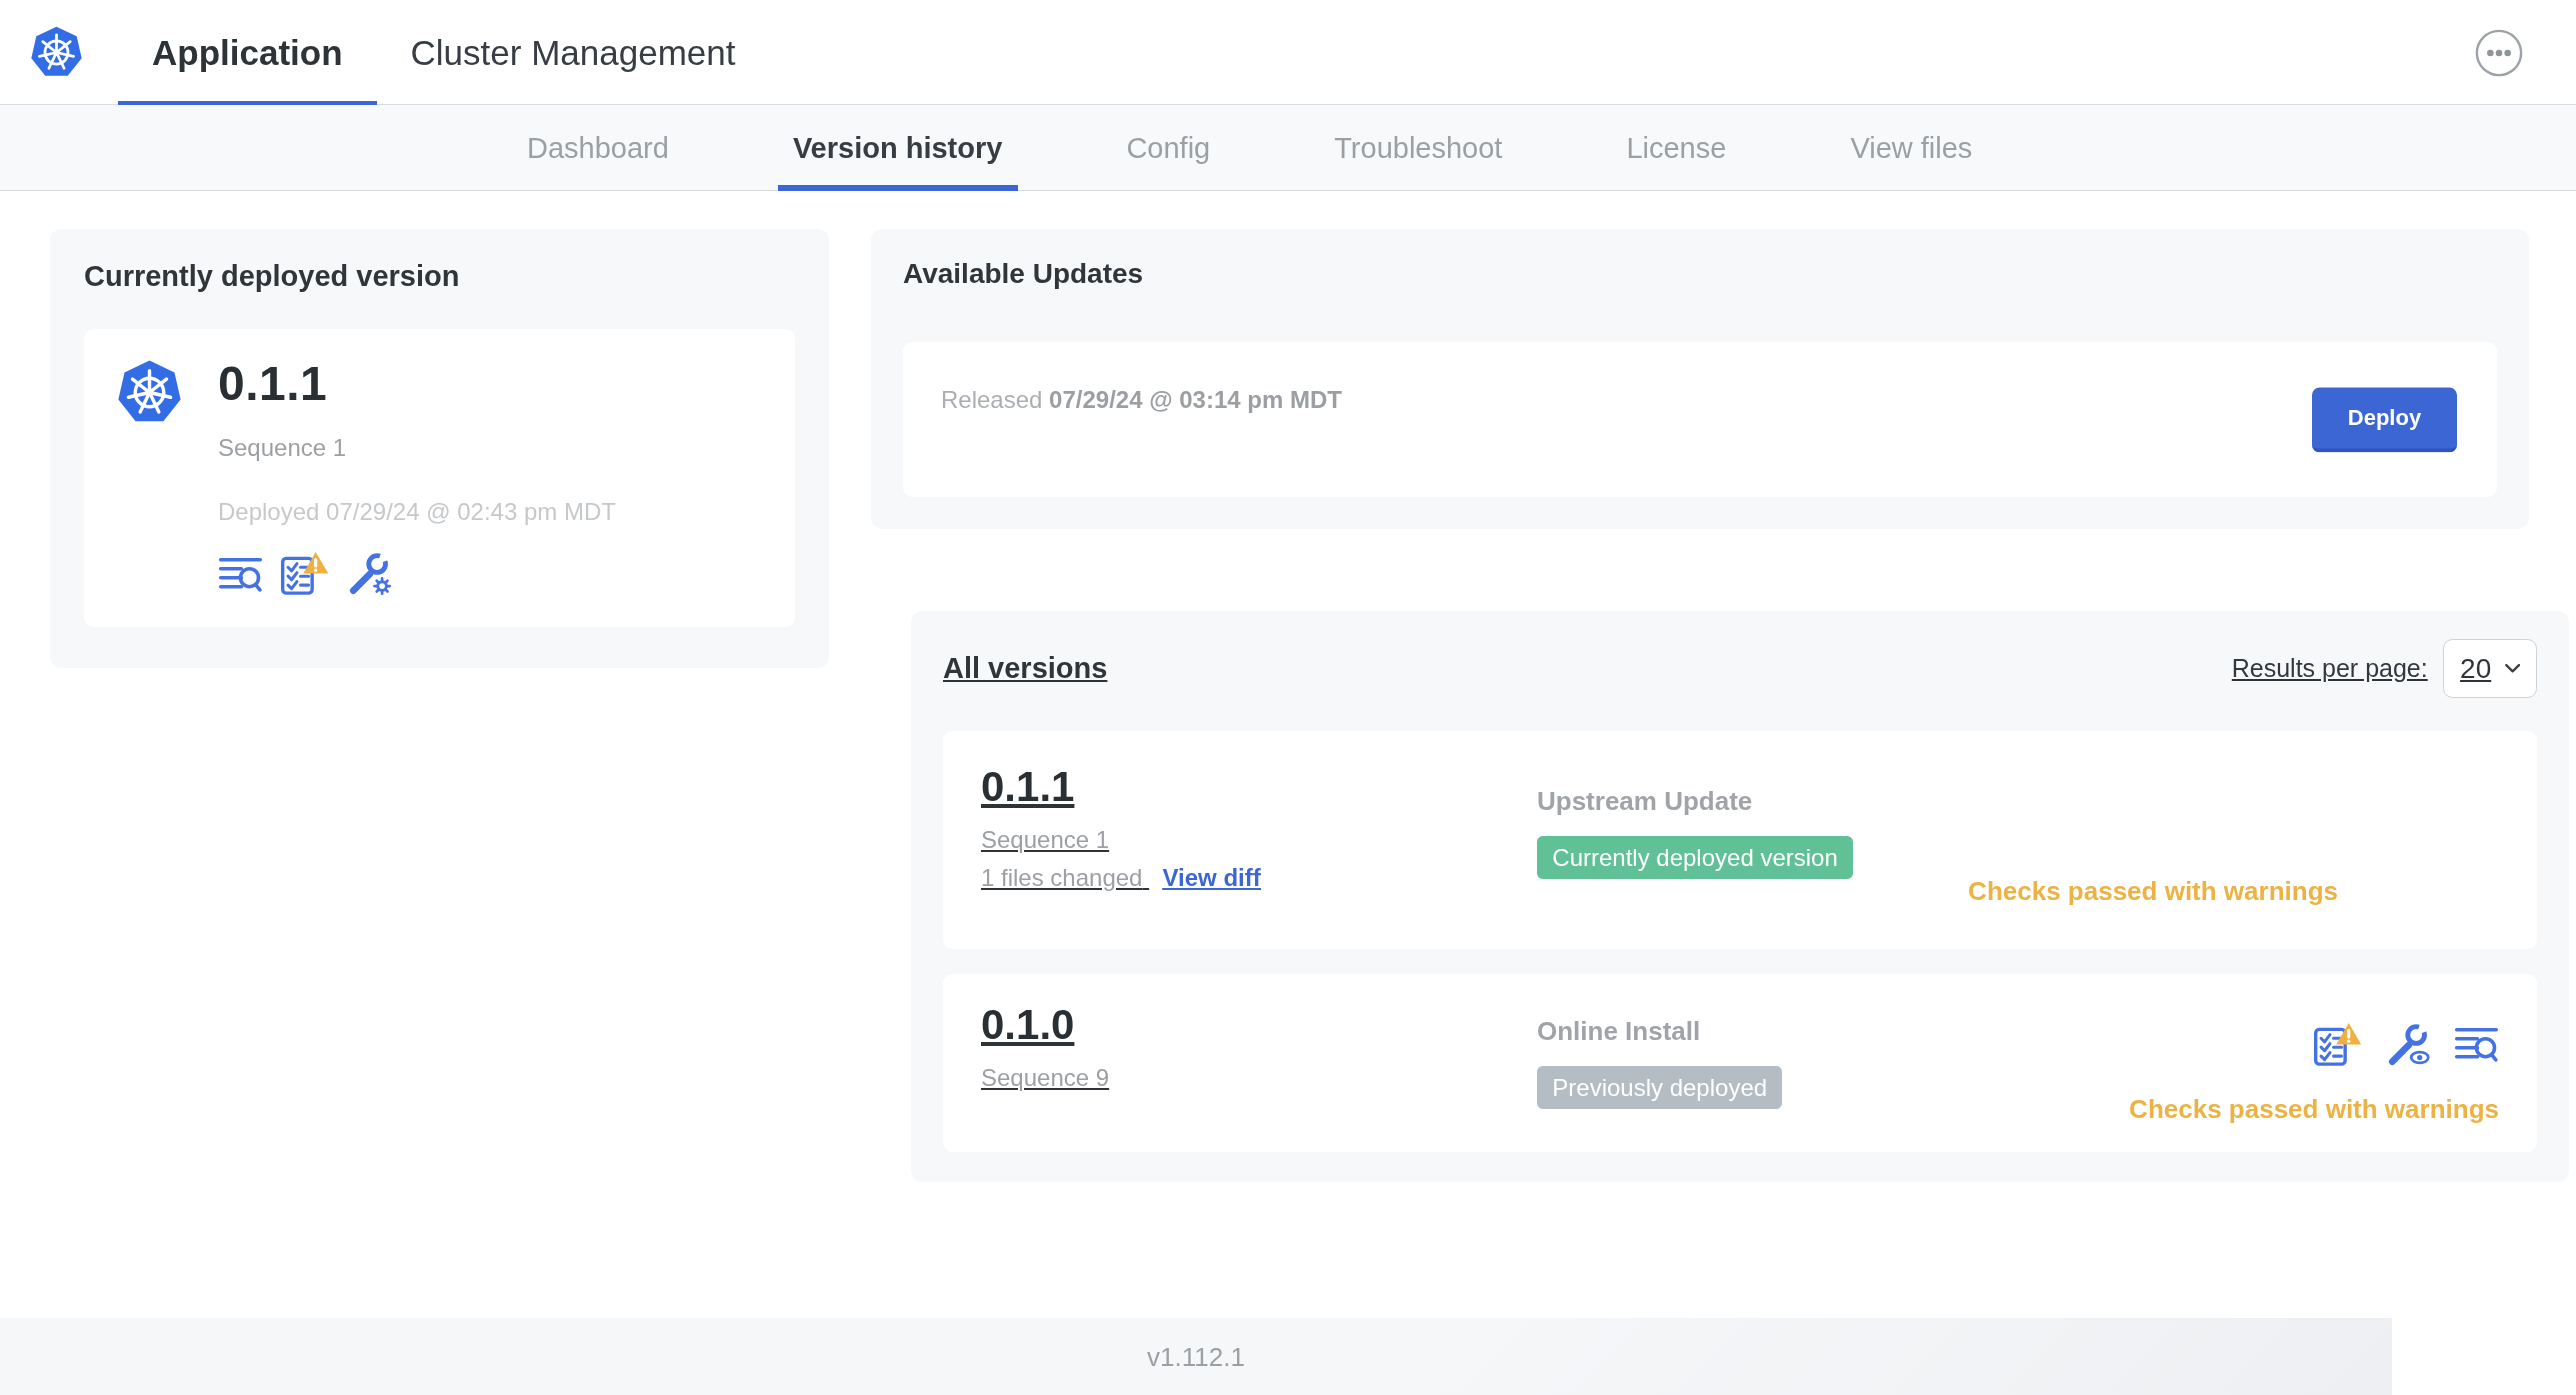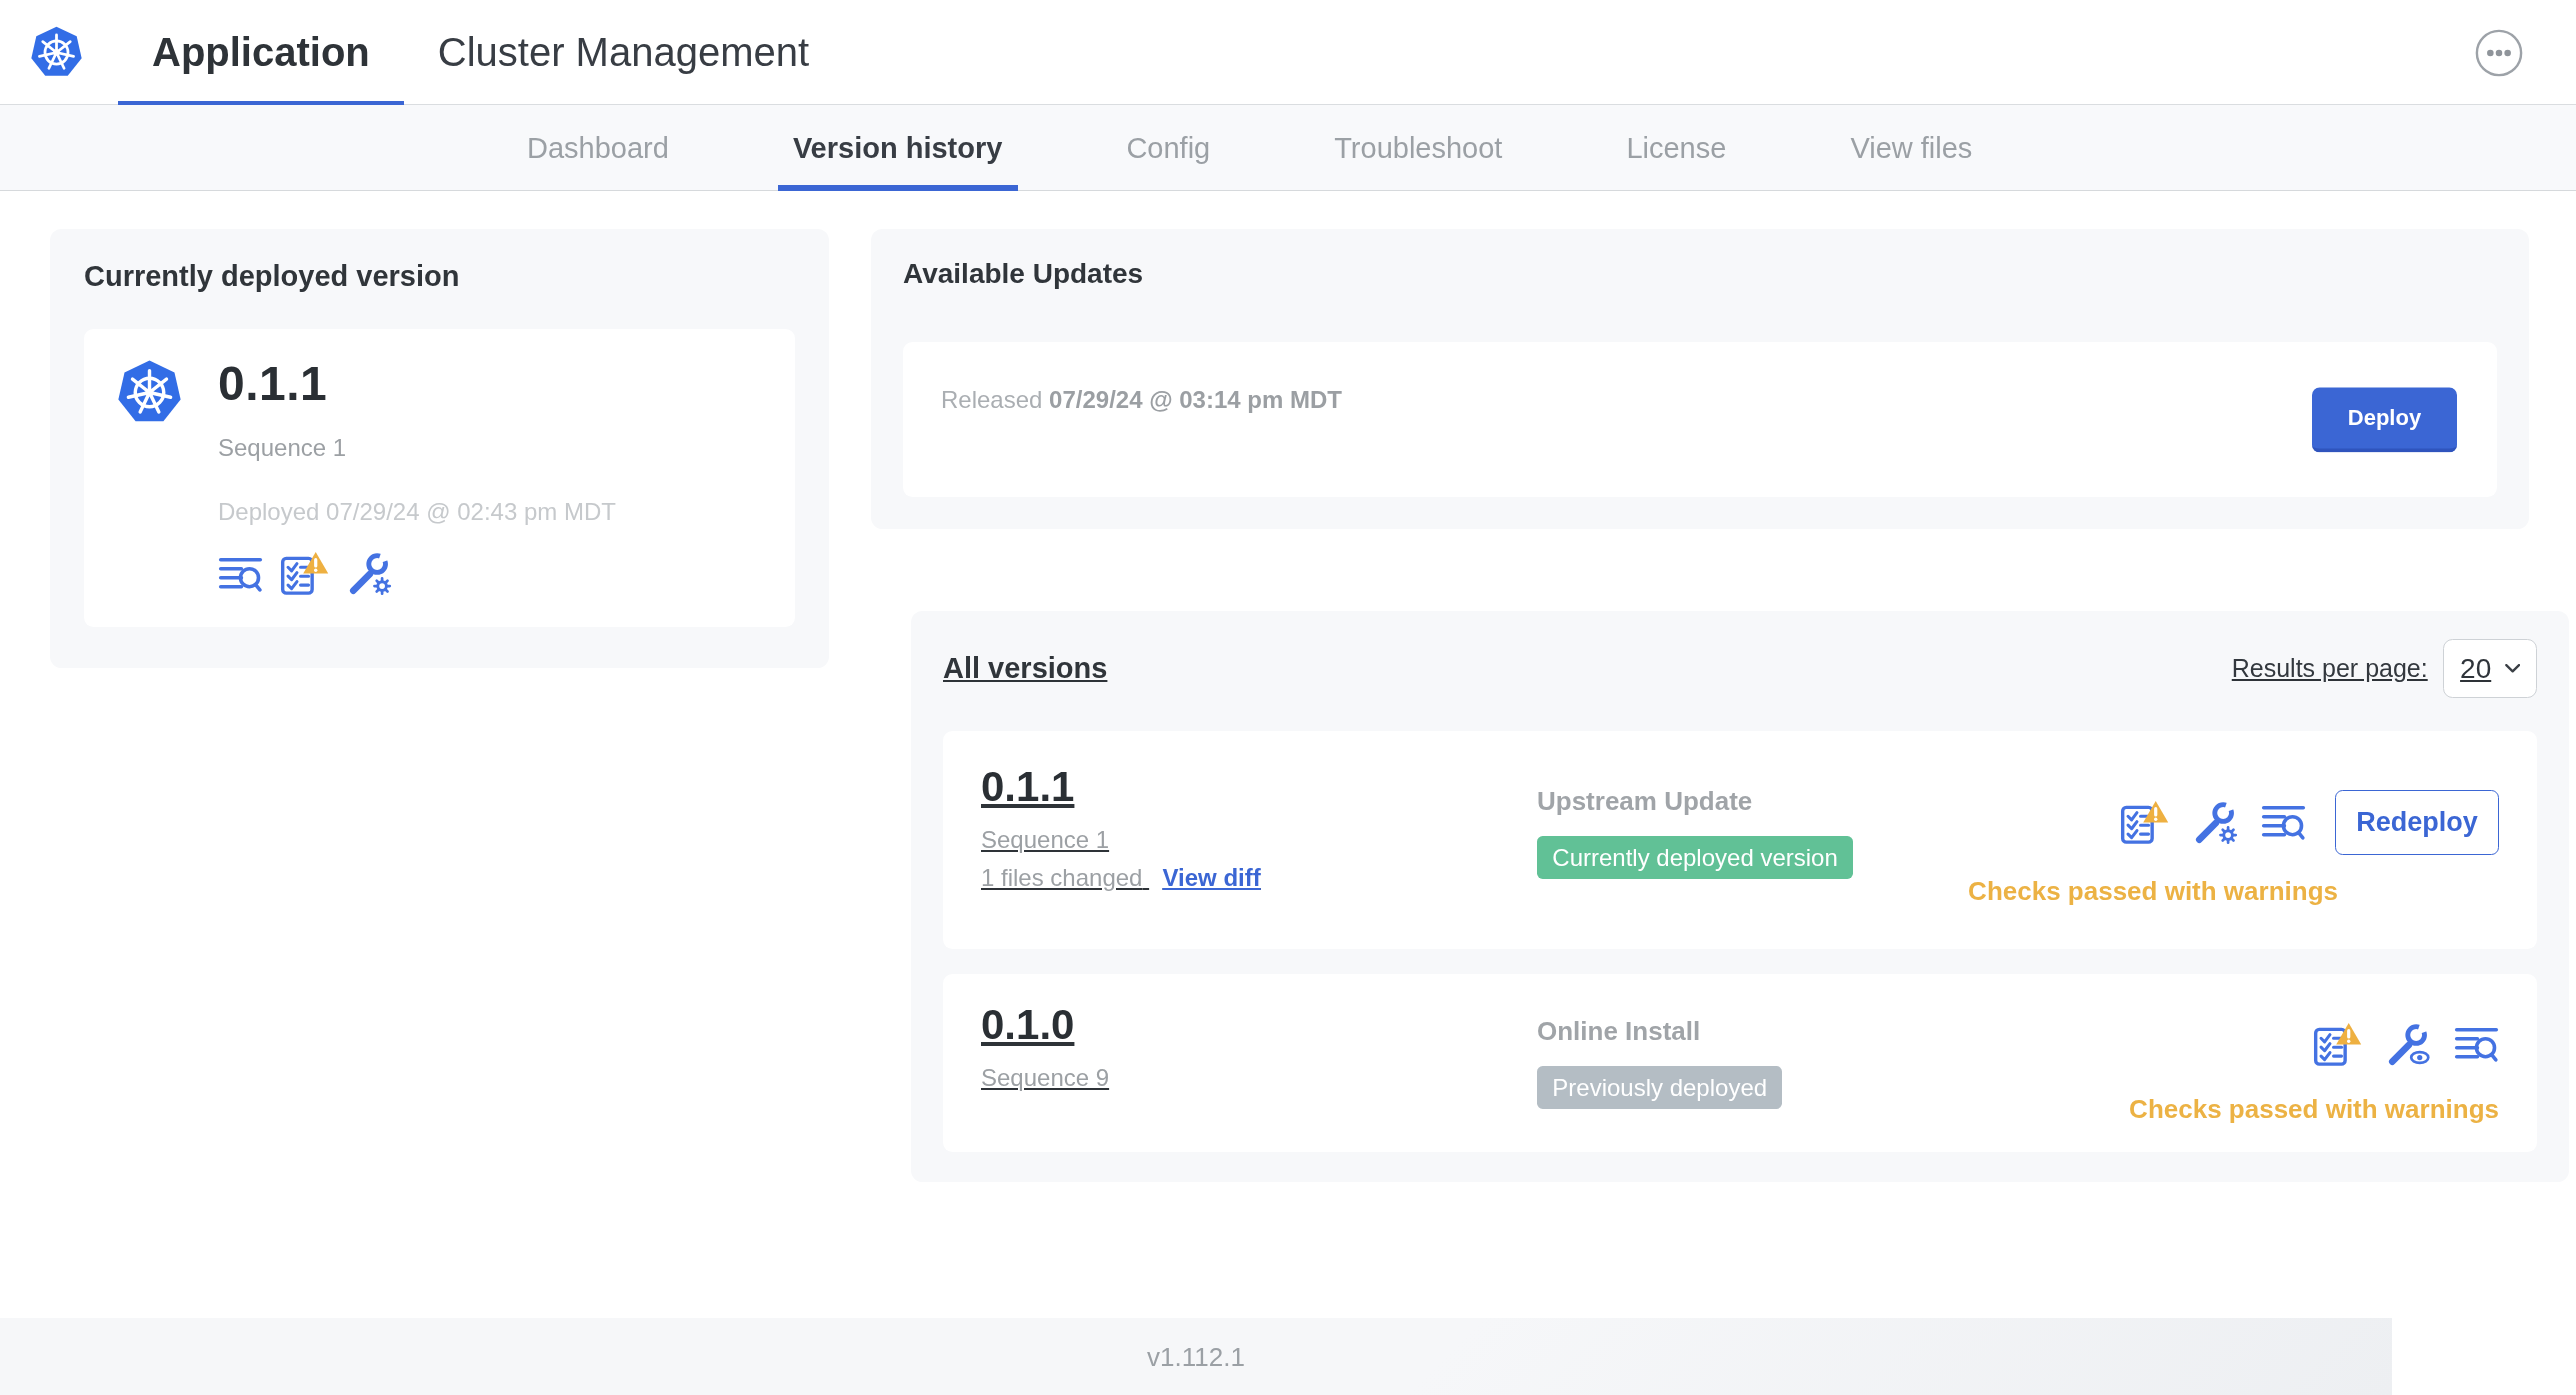--- a/index.html
+++ b/index.html
@@ -9,21 +9,21 @@
   }
   *{box-sizing:border-box;margin:0;padding:0;}
   html,body{width:2576px;height:1396px;overflow:hidden;background:#fff;}
   body{font-family:"Liberation Sans",sans-serif;color:#2e3338;}
   #app{position:relative;width:2576px;height:1396px;background:#fff;}
 
   
   .header{position:absolute;left:0;top:0;width:2576px;height:105px;background:#fff;border-bottom:1.9px solid #dadde0;}
   .logo{position:absolute;left:27px;top:23px;width:59px;height:59px;}
   .header-tabs{position:absolute;left:118px;top:0;height:105px;display:flex;}
-  .header-tab{position:relative;height:105px;display:flex;align-items:center;padding:0 34px;font-size:40px;color:#383d44;cursor:pointer;}
+  .header-tab{position:relative;height:105px;display:flex;align-items:center;padding:0 34px;font-size:35px;color:#383d44;cursor:pointer;}
   .header-tab.active{font-weight:bold;color:#2e3338;}
   .header-tab.active::after{content:"";position:absolute;left:0;right:0;bottom:-1.9px;height:5.7px;background:var(--accent-blue,#3b66d4);}
   .menu-btn{position:absolute;right:52px;top:28px;width:50px;height:50px;cursor:pointer;background:none;border:none;}
 
   
   .subnav{position:absolute;left:0;top:105px;width:2576px;height:86px;background:#f8f9fb;border-bottom:1.9px solid #d6d9dc;}
   .subnav-tabs{position:absolute;left:527px;top:0;height:86px;display:flex;gap:124px;}
   .subnav-tab{position:relative;height:86px;display:flex;align-items:center;font-size:29px;color:#9ba0a5;cursor:pointer;}
   .subnav-tab.active{color:#383d44;font-weight:600;}
   .subnav-tab.active::after{content:"";position:absolute;left:-15.3px;right:-15.3px;bottom:0;height:5.7px;background:var(--accent-blue,#3b66d4);}
@@ -253,33 +253,20 @@
       <div class="row-ver">0.1.1</div>
       <div class="row-seq">Sequence 1</div>
       <div class="row-files">
         <span>1 files changed</span>
         <span class="view-diff">View diff</span>
       </div>
       <div class="row-mid">
         <div class="row-source">Upstream Update</div>
         <span class="badge green">Currently deployed version</span>
       </div>
-      <div class="row-right">
-        <svg width="50" height="45" viewBox="0 0 56 50">
-            <use href="#ic-preflight"></use>
-          </svg>
-        <svg width="45" height="45" viewBox="0 0 50 50">
-            <use href="#ic-wrench"></use>
-            <use href="#ic-gear"></use>
-          </svg>
-        <svg width="45" height="42" viewBox="0 0 50 46">
-            <use href="#ic-logs"></use>
-          </svg>
-        <button class="redeploy-btn">Redeploy</button>
-      </div>
       <div class="row-status">Checks passed with warnings</div>
     </div>
 
     <div class="white-card version-row" id="row-1">
       <div class="row-ver">0.1.0</div>
       <div class="row-seq">Sequence 9</div>
       <div class="row-mid">
         <div class="row-source">Online Install</div>
         <span class="badge gray">Previously deployed</span>
       </div>

